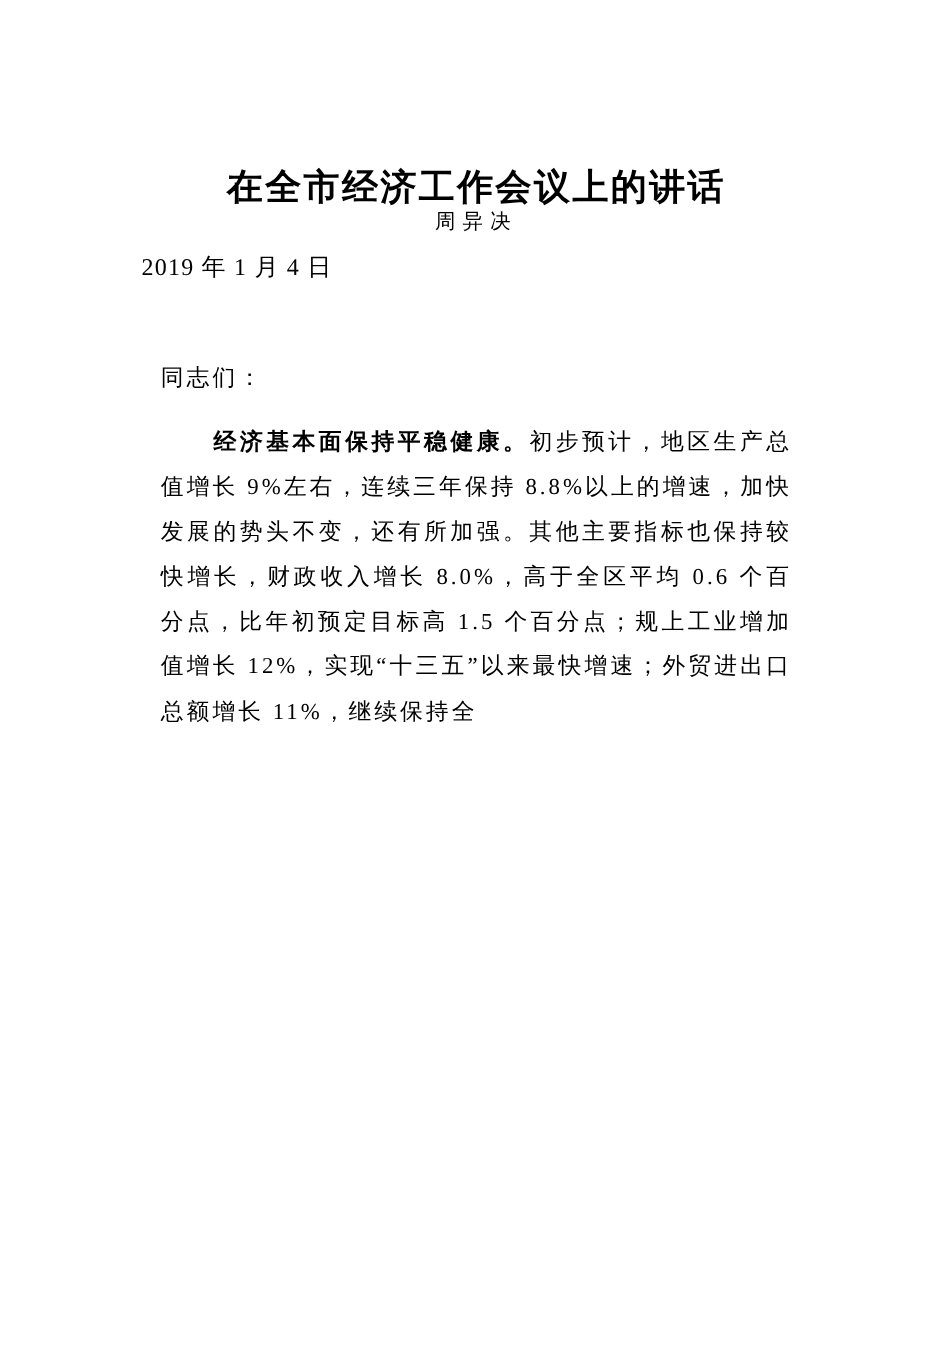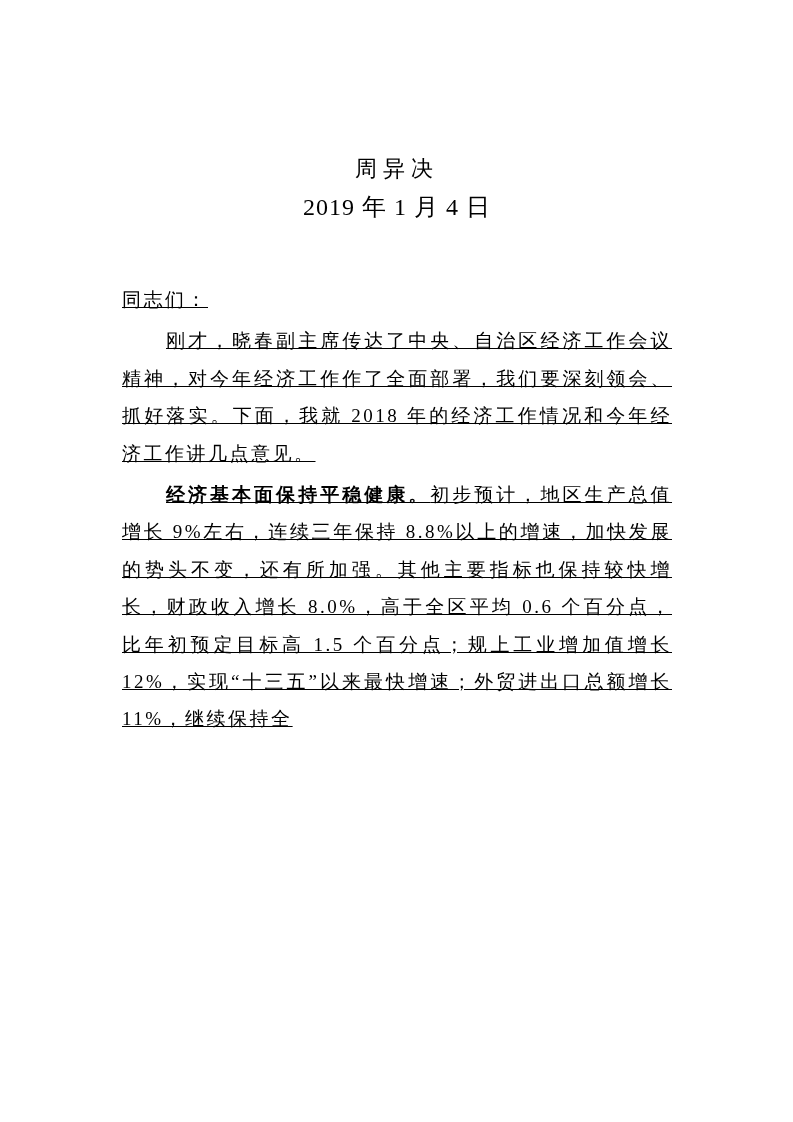--- a/index.html
+++ b/index.html
@@ -22,45 +22,43 @@
   .doc-title {
     margin: 0;
     text-align: center;
     font-size: 30px;
     line-height: 37px;
     font-weight: 700;
     letter-spacing: 2px;
     font-family: "Liberation Serif", "DejaVu Serif", serif;
   }
   .doc-author {
-    margin-top: 21px;
     text-align: center;
-    font-size: 22px;
+    font-size: 17px;
     line-height: 20px;
     letter-spacing: 6px;
   }
   .doc-date {
     margin-top: 17px;
-    text-align: center;
-    font-size: 24px;
+    text-align: left;
+    font-size: 20px;
     line-height: 22px;
     letter-spacing: 1px;
   }
   .doc-body {
     margin-top: 63px;
     font-size: 19px;
     line-height: 37.4px;
     letter-spacing: 2.5px;
     text-align: justify;
     text-justify: inter-ideograph;
   }
   .doc-body p {
-    margin: 4px;
+    margin: 16px;
     padding: 0;
-    text-decoration: underline;
   }
   .salutation {
     text-indent: 0;
   }
   .para {
     text-indent: 44px;
   }
   .section-heading {
     text-indent: 44px;
     font-weight: 700;
@@ -69,30 +67,30 @@
   }
   .bold-lead {
     font-weight: 700;
   }
 </style>
 </head>
 <body>
 
 <div class="page">
 
+  <h1 class="doc-title">在全市经济工作会议上的讲话</h1>
 
   <div class="doc-author">周异决</div>
 
   <div class="doc-date">2019 年 1 月 4 日</div>
 
   <div class="doc-body">
 
     <p class="salutation">同志们：</p>
 
-    <p class="para">刚才，晓春副主席传达了中央、自治区经济工作会议精神，对今年经济工作作了全面部署，我们要深刻领会、抓好落实。下面，我就 2018 年的经济工作情况和今年经济工作讲几点意见。</p>
 
 
 
     <p class="para"><span class="bold-lead">经济基本面保持平稳健康。</span><span>初步预计，地区生产总值增长 9%左右，连续三年保持 8.8%以上的增速，加快发展的势头不变，还有所加强。其他主要指标也保持较快增长，财政收入增长 8.0%，高于全区平均 0.6 个百分点，比年初预定目标高 1.5 个百分点；规上工业增加值增长 12%，实现“十三五”以来最快增速；外贸进出口总额增长 11%，继续保持全</span></p>
 
   </div>
 
 </div>
 
 </body></html>

